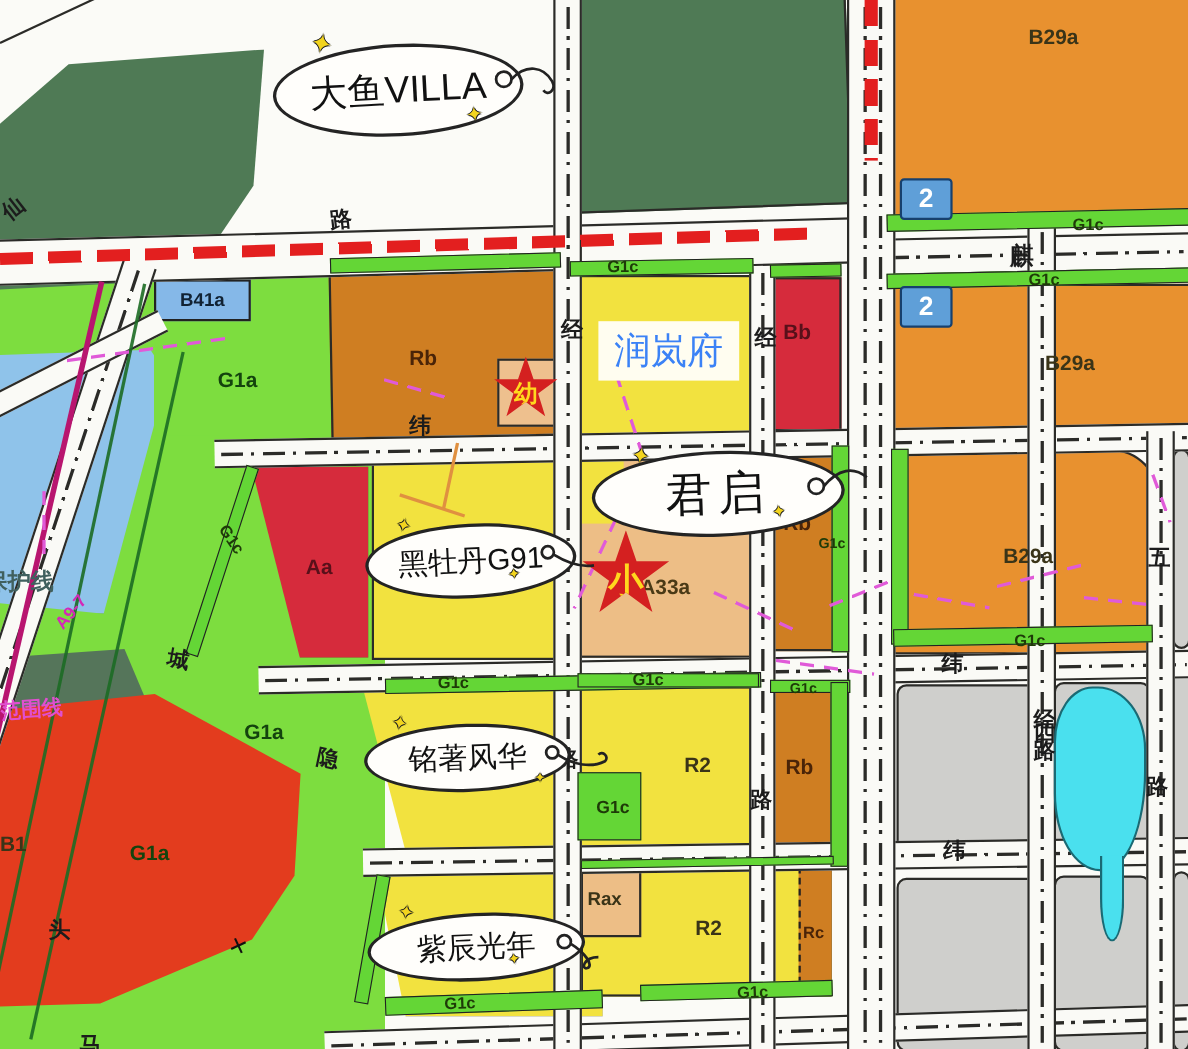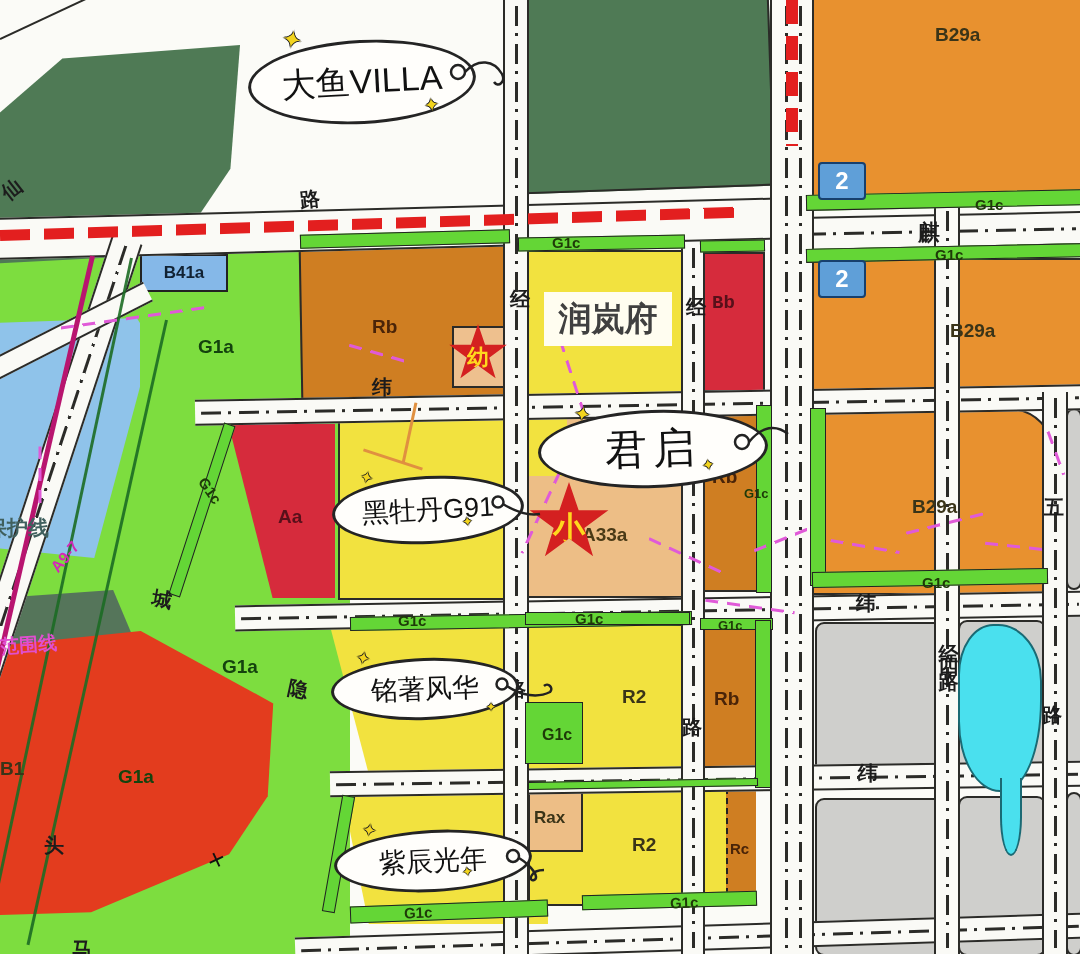--- a/index.html
+++ b/index.html
@@ -206,21 +206,21 @@
 
   <span class="code" style="left:935px;top:24px;">B29a</span>
   <span class="code" style="left:950px;top:320px;">B29a</span>
   <span class="code" style="left:912px;top:496px;">B29a</span>
   <span class="code" style="left:198px;top:336px;color:#14430e;">G1a</span>
   <span class="code" style="left:222px;top:656px;color:#14430e;">G1a</span>
   <span class="code" style="left:118px;top:766px;color:#14430e;">G1a</span>
   <span class="code" style="left:372px;top:316px;color:#4a2408;">Rb</span>
   <span class="code" style="left:712px;top:466px;color:#4a2408;">Rb</span>
   <span class="code" style="left:714px;top:688px;color:#4a2408;">Rb</span>
-  <span class="code" style="left:712px;top:292px;color:#58101a;font-family:Liberation Mono, monospace;">Bb</span>
+  <span class="code" style="left:712px;top:292px;color:#58101a;">Bb</span>
   <span class="code" style="left:278px;top:506px;color:#58101a;">Aa</span>
   <span class="code" style="left:582px;top:524px;color:#4a3a16;">A33a</span>
   <span class="code" style="left:622px;top:686px;">R2</span>
   <span class="code" style="left:632px;top:834px;">R2</span>
   <span class="code" style="left:534px;top:808px;font-size:17px;">Rax</span>
   <span class="code" style="left:730px;top:840px;font-size:15px;color:#4a2408;">Rc</span>
   <span class="code" style="left:0;top:758px;">B1</span>
   <span class="code" style="left:48px;top:548px;color:#d428b8;font-size:16px;transform:rotate(-50deg);">A9-7</span>
 
   <span class="g1cl" style="left:975px;top:196px;">G1c</span>
@@ -251,21 +251,21 @@
   <span class="rchar" style="left:288px;top:676px;transform:rotate(12deg);">隐</span>
   <span class="rchar" style="left:44px;top:832px;">头</span>
   <span class="rchar" style="left:72px;top:936px;">马</span>
   <span class="rchar" style="left:506px;top:676px;">路</span>
   <span class="rchar" style="left:682px;top:714px;">路</span>
   <span class="rchar" style="left:1044px;top:494px;">五</span>
   <span class="rchar" style="left:1042px;top:702px;">路</span>
   <span class="rchar" style="left:936px;top:628px;writing-mode:vertical-rl;letter-spacing:14px;">经四路</span>
 
   <div class="p z7" style="left:544px;top:292px;width:128px;height:54px;background:#fffdf0;display:flex;align-items:center;justify-content:center;">
-    <span style="font-size:33px;font-weight:700;color:#404040;">润岚府</span>
+    <span style="font-size:33px;font-weight:400;color:#3b82f6;">润岚府</span>
   </div>
 
   <div class="star" style="left:448px;top:324px;width:60px;height:60px;">
     <span style="font-size:22px;">幼</span>
   </div>
   <div class="star" style="left:528px;top:482px;width:82px;height:82px;">
     <span style="font-size:32px;">小</span>
   </div>
 
   <div class="station-exit" style="left:818px;top:162px;width:48px;height:38px;">

